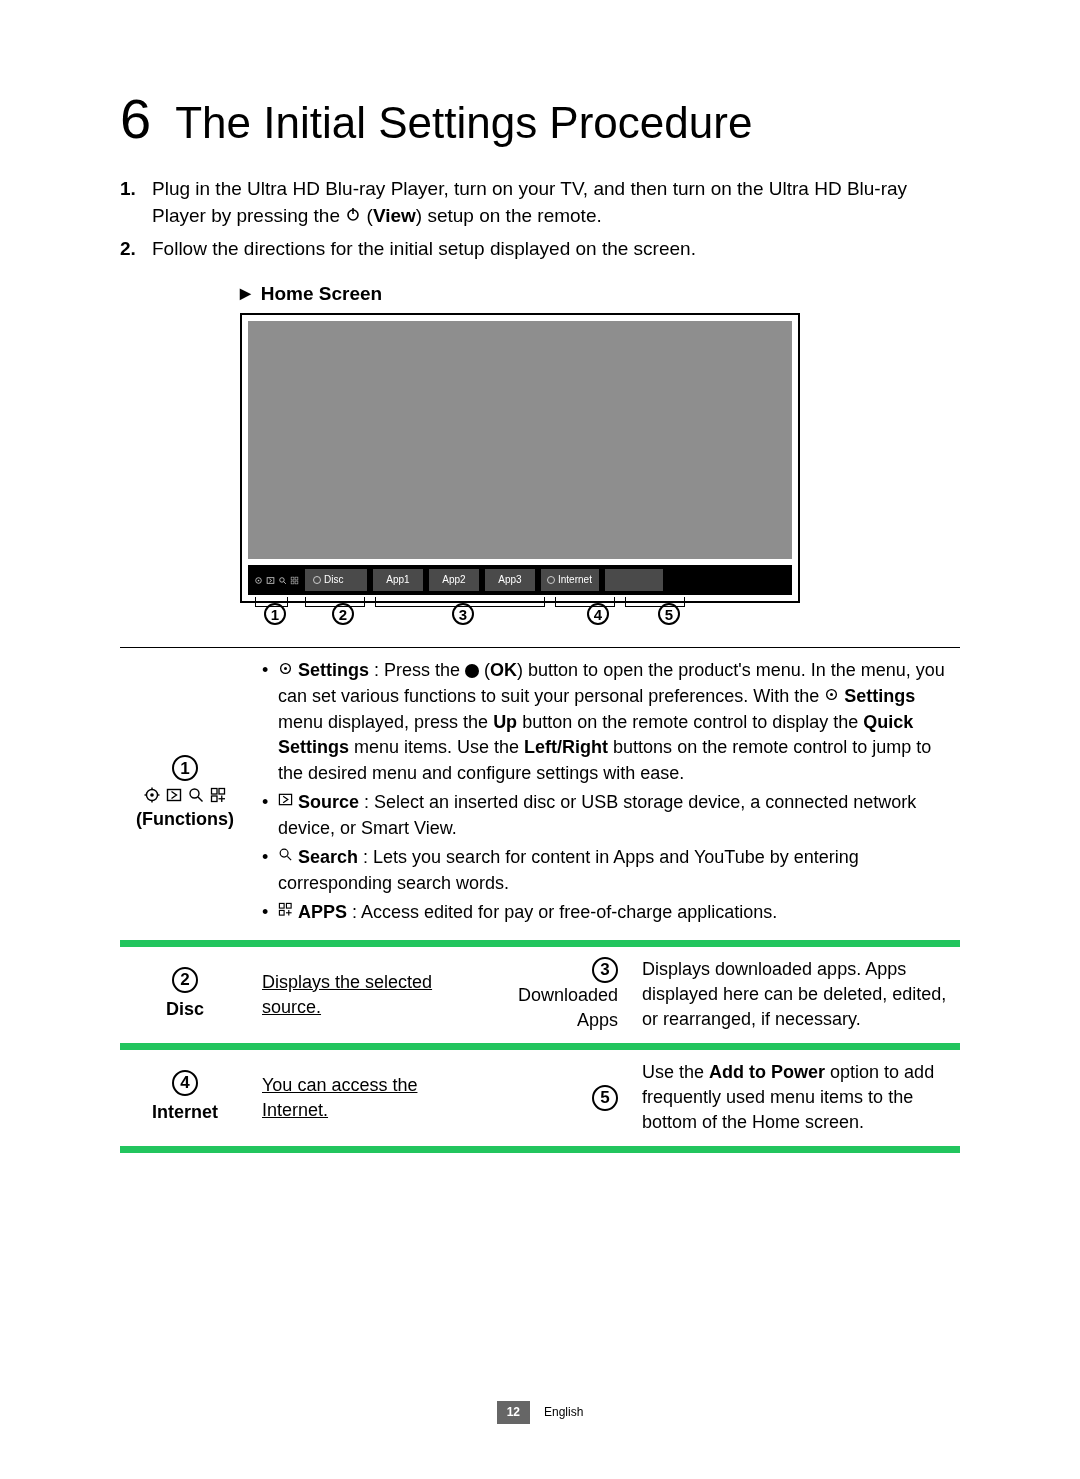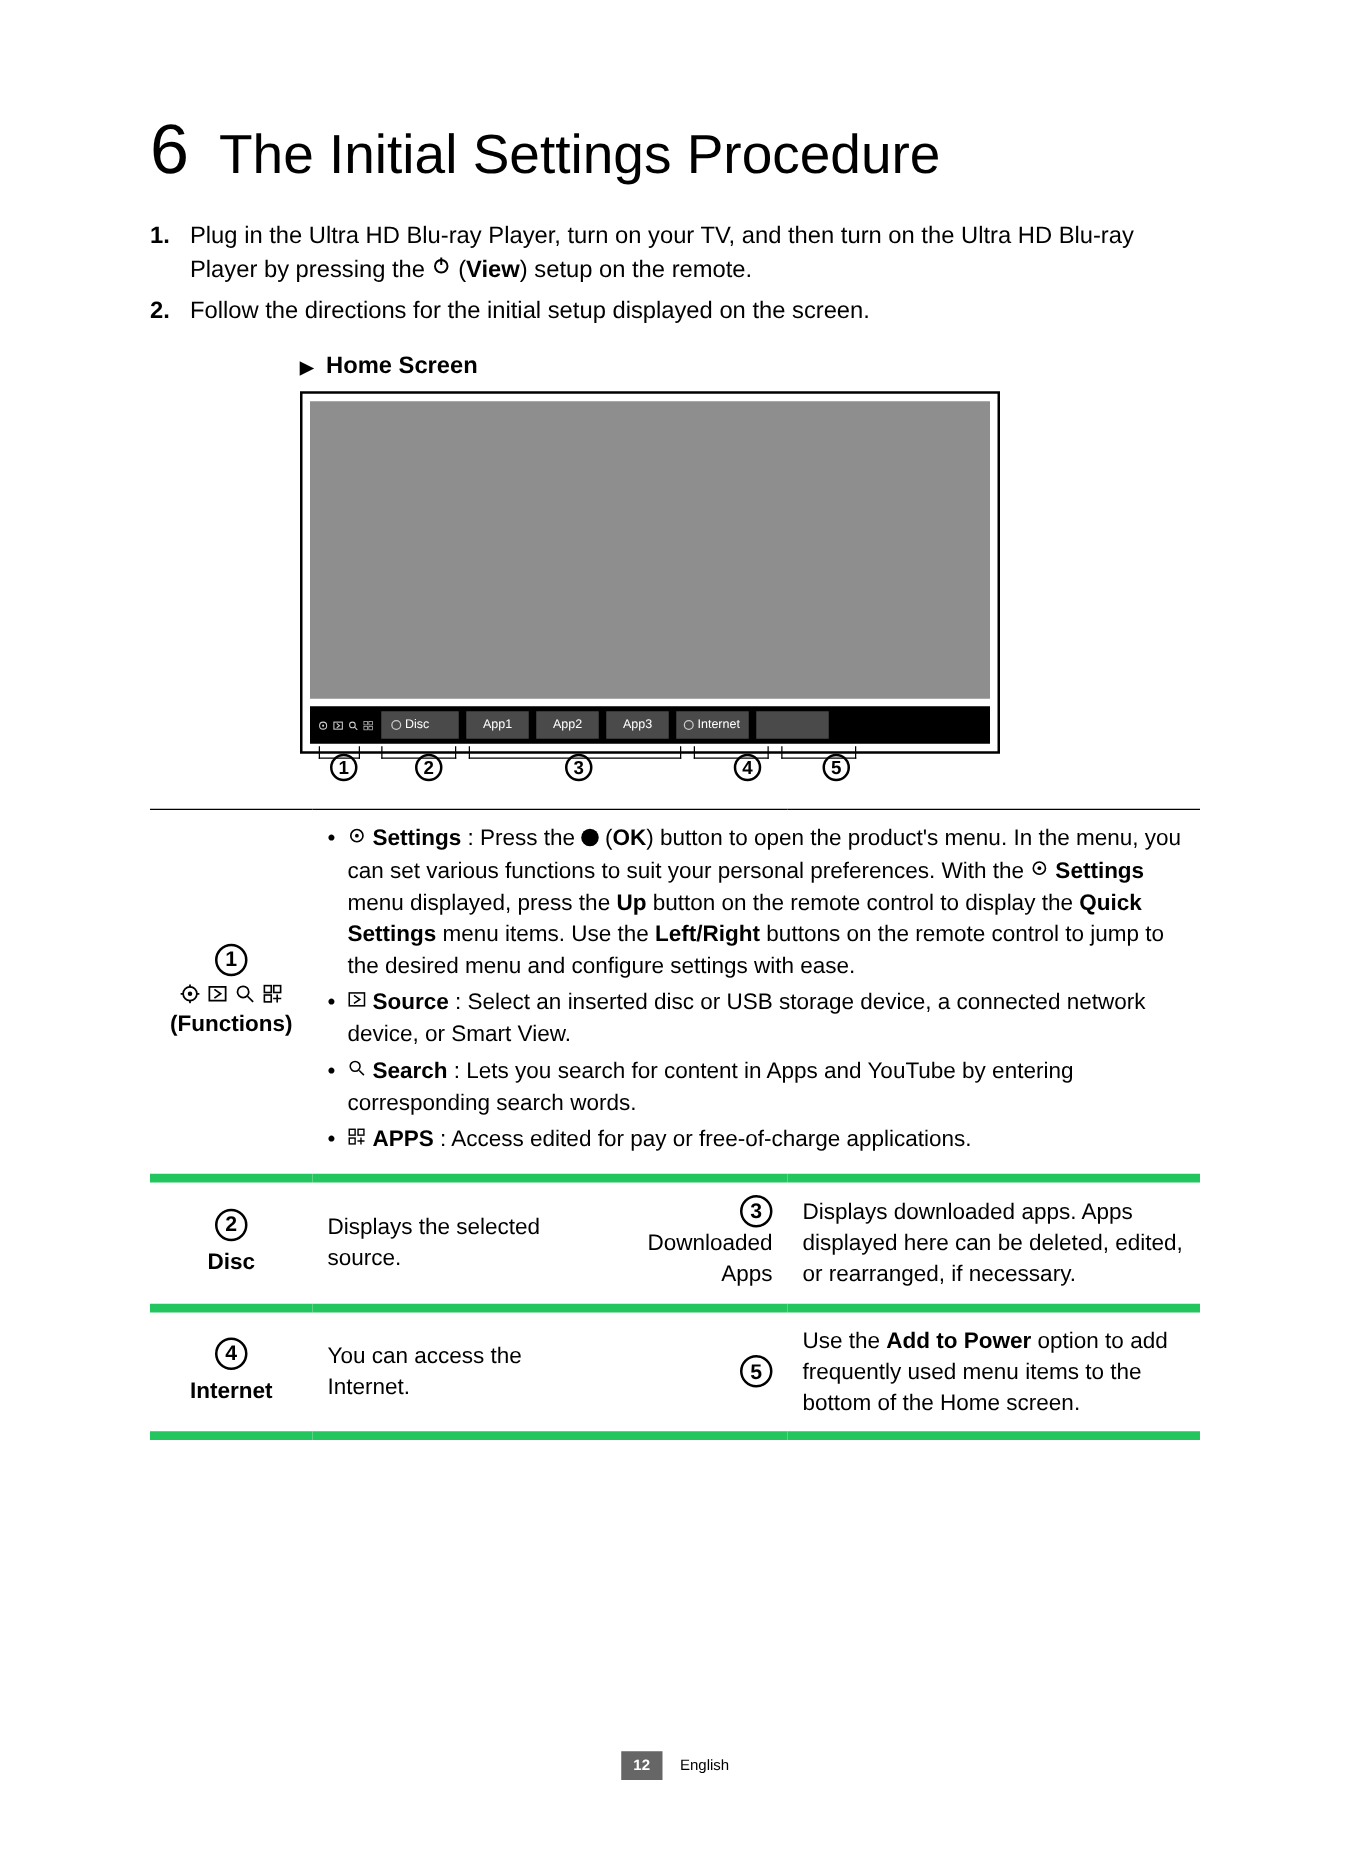--- a/index.html
+++ b/index.html
@@ -145,21 +145,21 @@
     border-top: 1px solid #000;
     border-bottom: 7px solid #22c55e;
     padding: 10px 12px;
     vertical-align: middle;
   }
   table.desc td.leftcell {
     width: 130px;
     text-align: center;
     vertical-align: middle;
   }
-  table.desc td.midcell { width: 250px; }
+  table.desc td.midcell { width: 250px; text-decoration: underline; }
   table.desc td.lab3 { width: 130px; text-align:right; }
   table.desc td.rightcell { }
   .leftcell .lbl {
     font-weight: 700;
     margin-top: 4px;
     display: block;
   }
   .func-icons {
     display: flex;
     gap: 6px;

